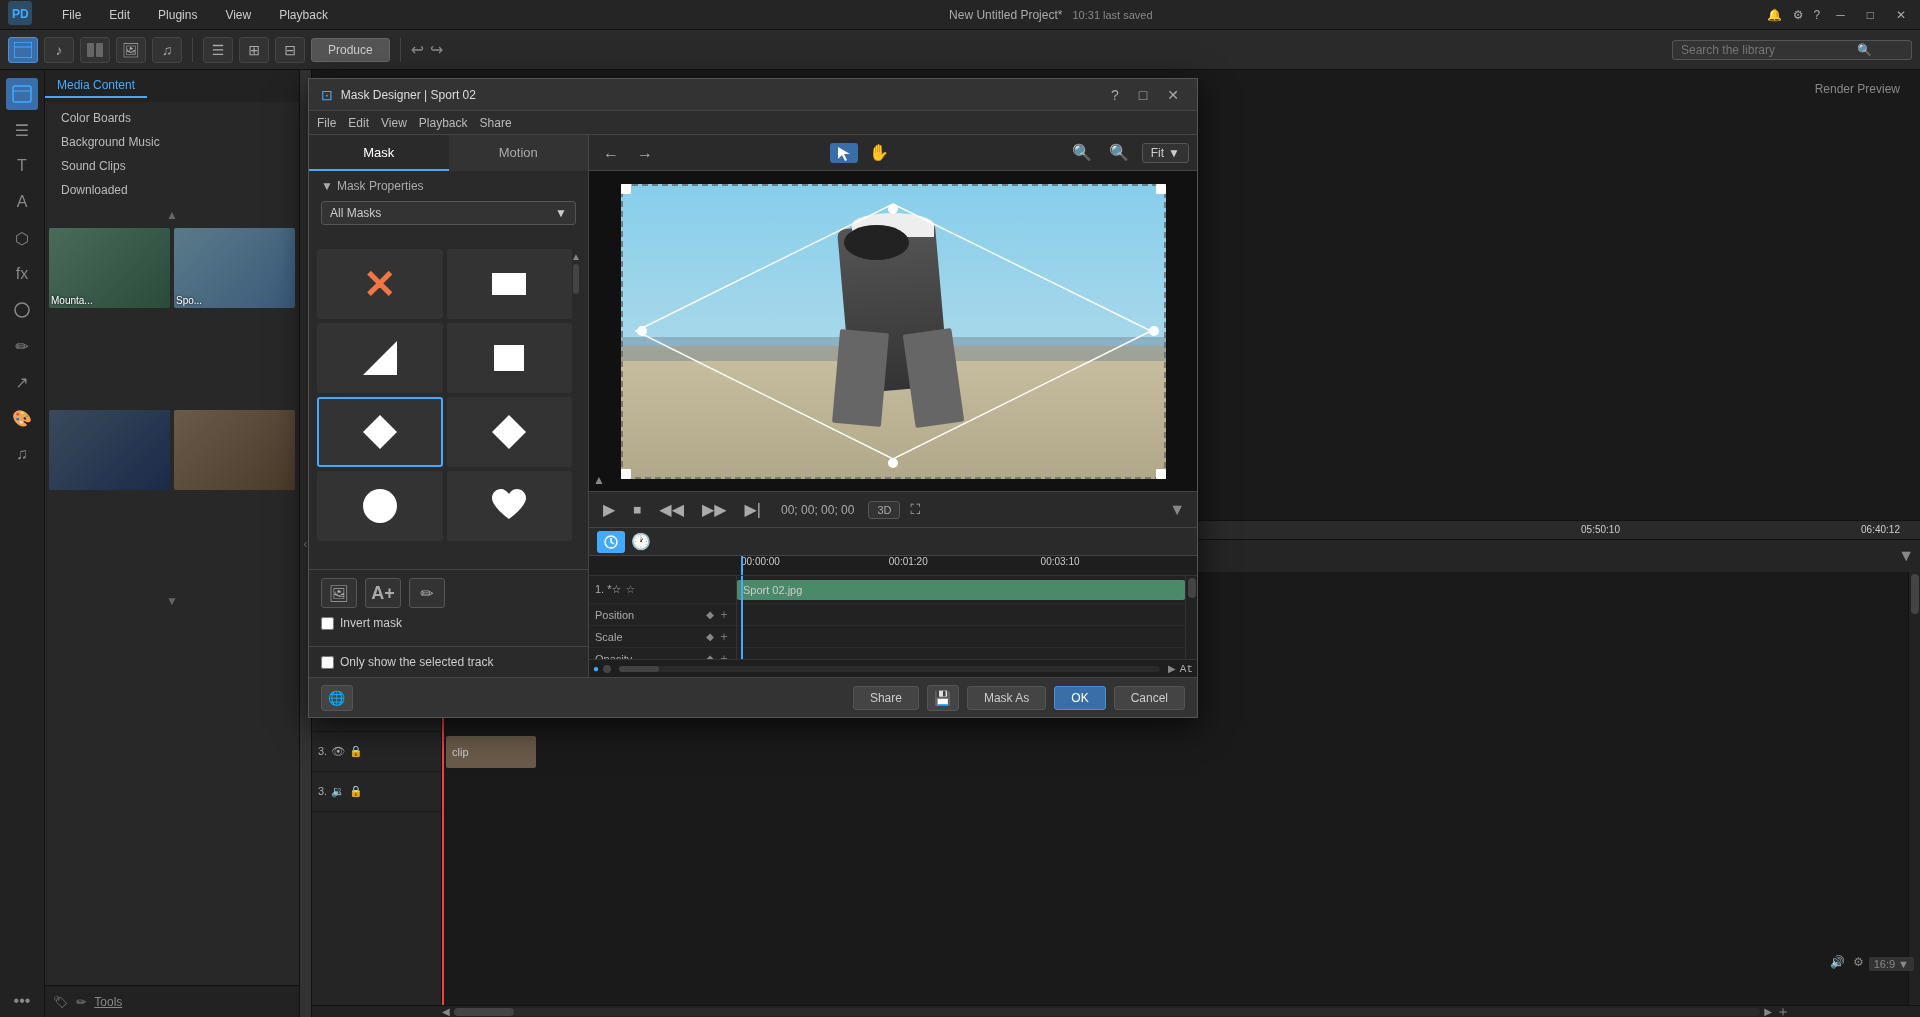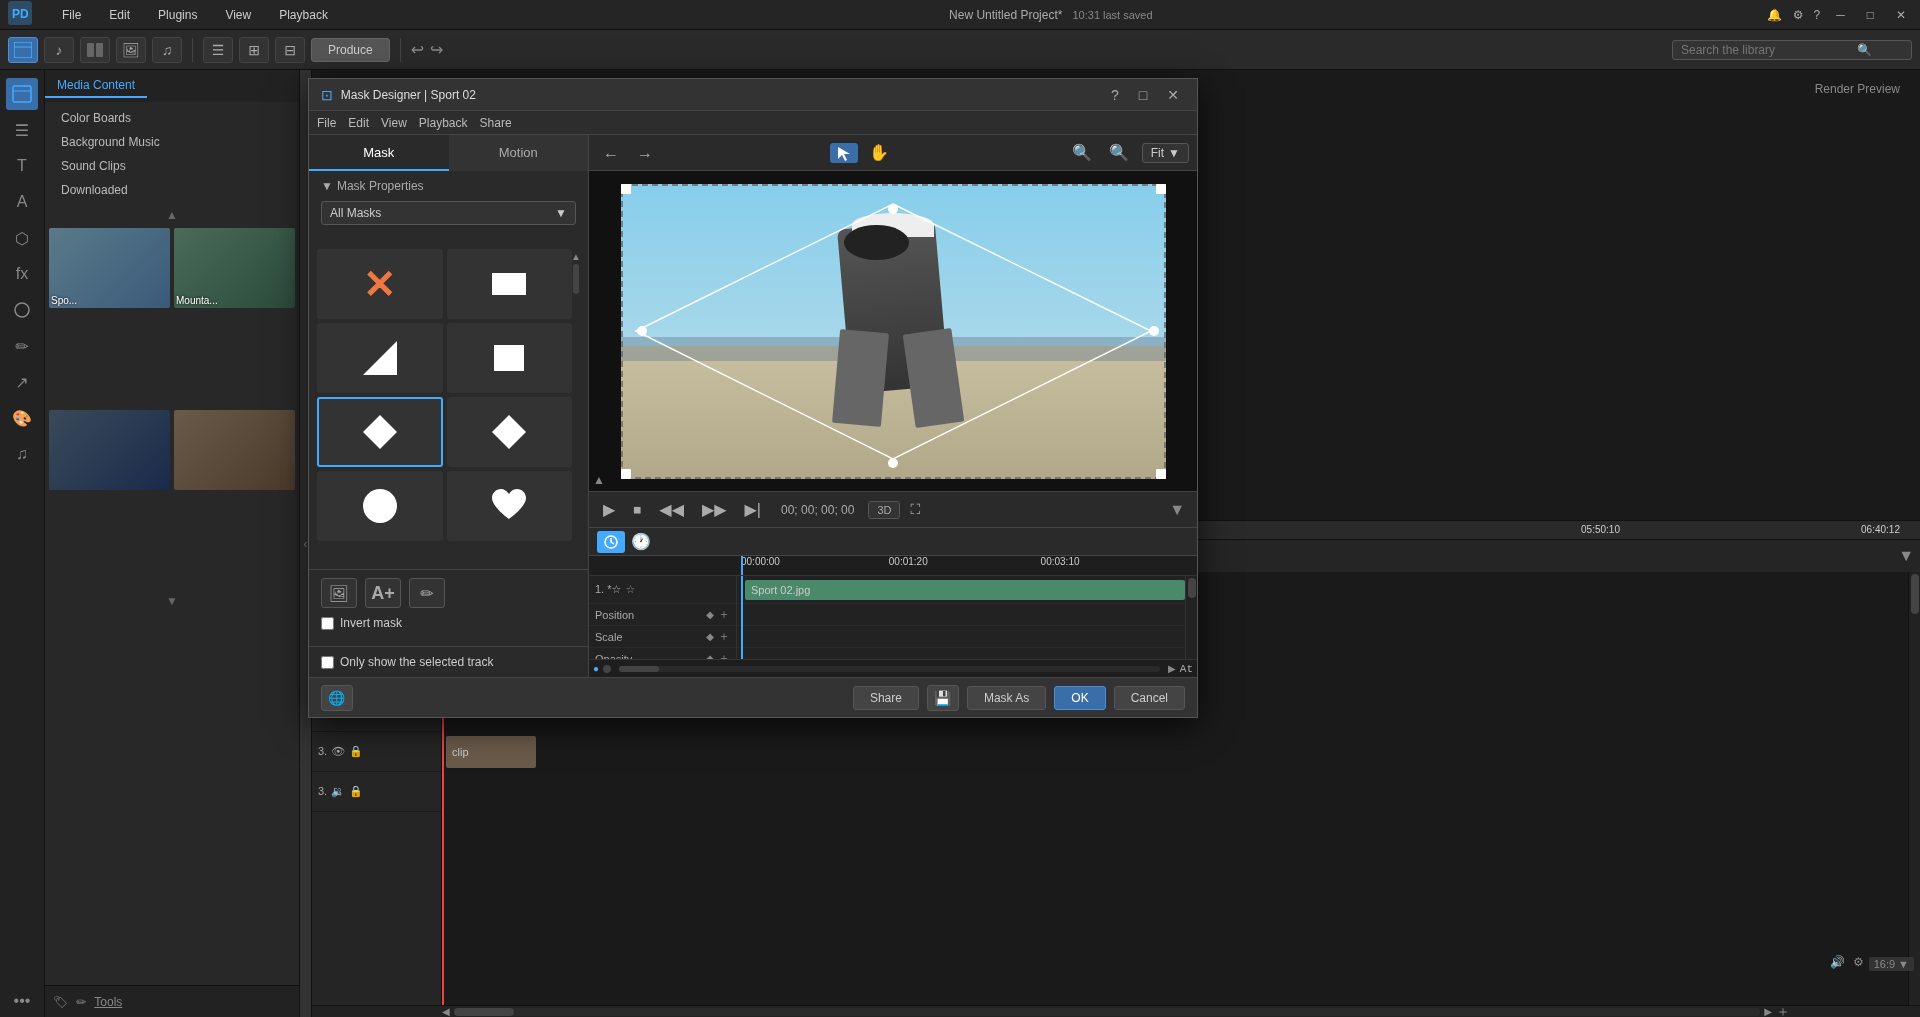--- a/index.html
+++ b/index.html
@@ -198,25 +198,25 @@
     </div>
     <div class="nav-list">
       <div class="nav-item">Color Boards</div>
       <div class="nav-item">Background Music</div>
       <div class="nav-item">Sound Clips</div>
       <div class="nav-item">Downloaded</div>
     </div>
     <div style="text-align:center; color:#666; padding:2px; cursor:pointer;">▲</div>
 
     <div class="media-grid">
+      <div class="media-thumb" style="background: linear-gradient(135deg, #4a6a5a, #2a4a3a);">
+        <span class="thumb-label">Mounta...</span>
+      </div>
       <div class="media-thumb" style="background: linear-gradient(135deg, #5a7a8a, #3a5a7a);">
         <span class="thumb-label">Spo...</span>
-      </div>
-      <div class="media-thumb" style="background: linear-gradient(135deg, #4a6a5a, #2a4a3a);">
-        <span class="thumb-label">Mounta...</span>
       </div>
       <div class="media-thumb" style="background: linear-gradient(135deg, #3a4a5a, #1a2a4a);"></div>
       <div class="media-thumb" style="background: linear-gradient(135deg, #6a5a4a, #4a3a2a);"></div>
     </div>
     <div style="text-align:center; color:#666; padding:2px; cursor:pointer;">▼</div>
     <div style="flex:1; display:flex; align-items:center; justify-content:center; padding: 8px; color:#555; font-size:11px;"></div>
 
     <div style="height:32px; background:#222; border-top:1px solid #111; display:flex; align-items:center; padding:0 8px; gap:8px;">
       <span style="color:#888; cursor:pointer;">🏷</span>
       <span style="color:#888; cursor:pointer;">✏</span>
@@ -589,21 +589,21 @@
                   <span style="margin-left:auto; color:#888; cursor:pointer; font-size:10px;">◆</span>
                   <span style="color:#888; cursor:pointer; font-size:12px;">＋</span>
                 </div>
               </div>
 
               <div style="flex:1; position:relative;">
 
                 <div style="position:absolute; left:4px; top:0; bottom:0; width:2px; background:#4af; z-index:5;"></div>
 
                 <div style="height:28px; border-bottom:1px solid #2a2a2a; position:relative;">
-                  <div style="position:absolute; left:8px; right:0; top:4px; height:20px; background:#4a8a6a; border-radius:2px; display:flex; align-items:center; padding:0 6px; font-size:11px; color:#ccc;">Sport 02.jpg</div>
+                  <div style="position:absolute; left:0; right:0; top:4px; height:20px; background:#4a8a6a; border-radius:2px; display:flex; align-items:center; padding:0 6px; font-size:11px; color:#ccc;">Sport 02.jpg</div>
                 </div>
 
                 <div style="height:22px; border-bottom:1px solid #2a2a2a;"></div>
 
                 <div style="height:22px; border-bottom:1px solid #2a2a2a;"></div>
 
                 <div style="height:22px; border-bottom:1px solid #2a2a2a;"></div>
               </div>
 
               <div style="width:12px; background:#222; border-left:1px solid #333;">

